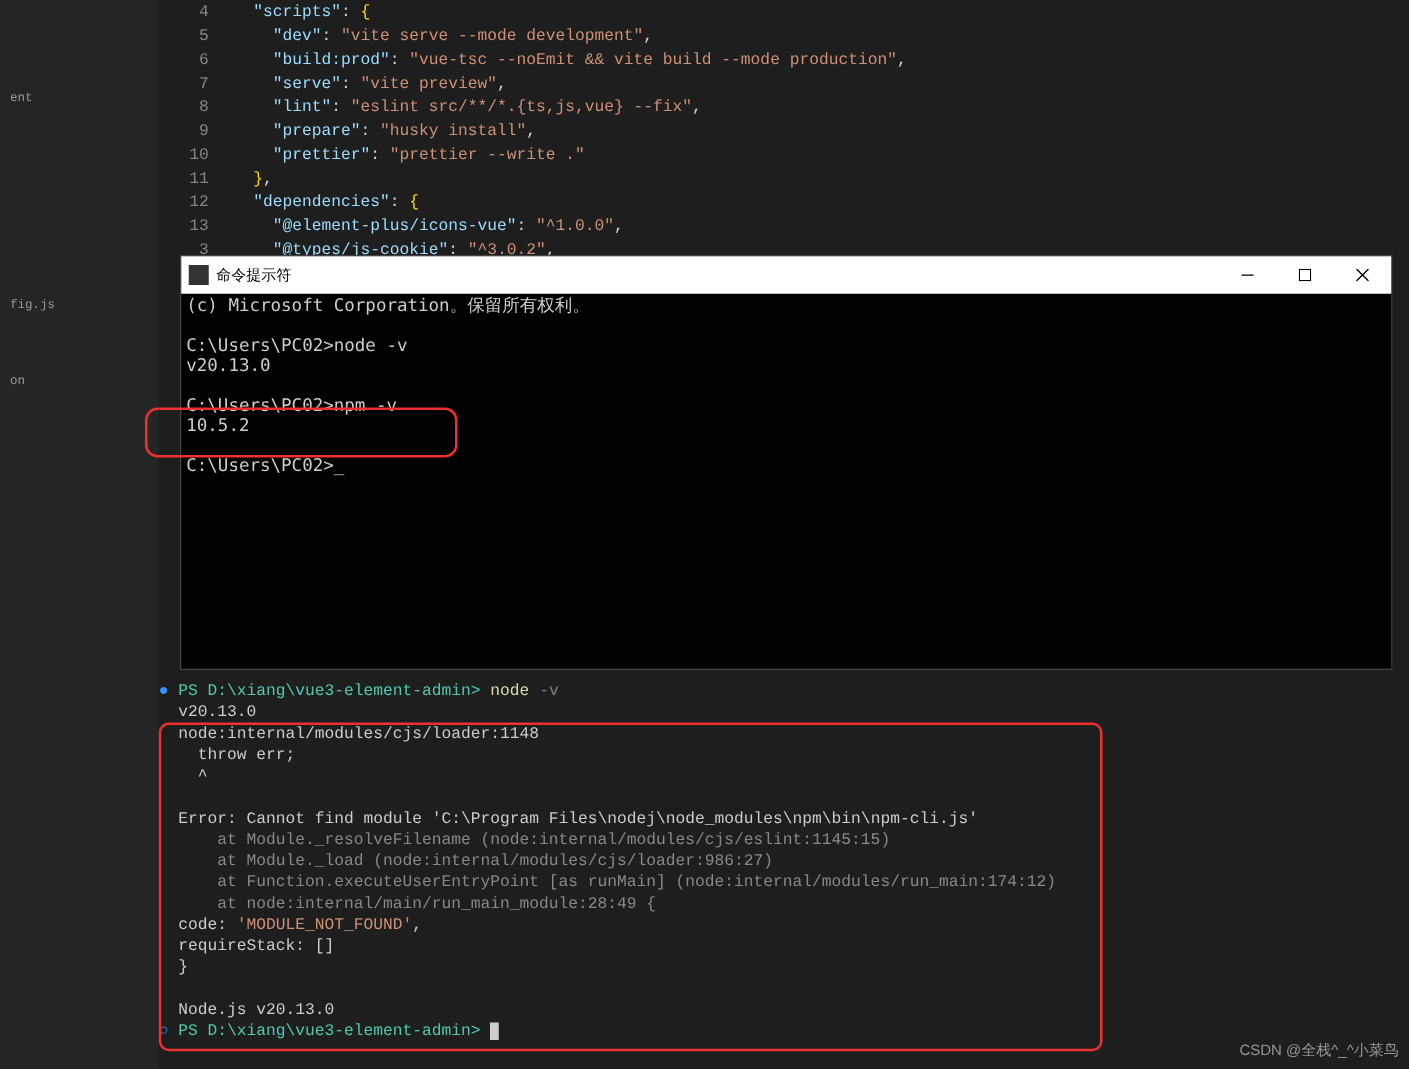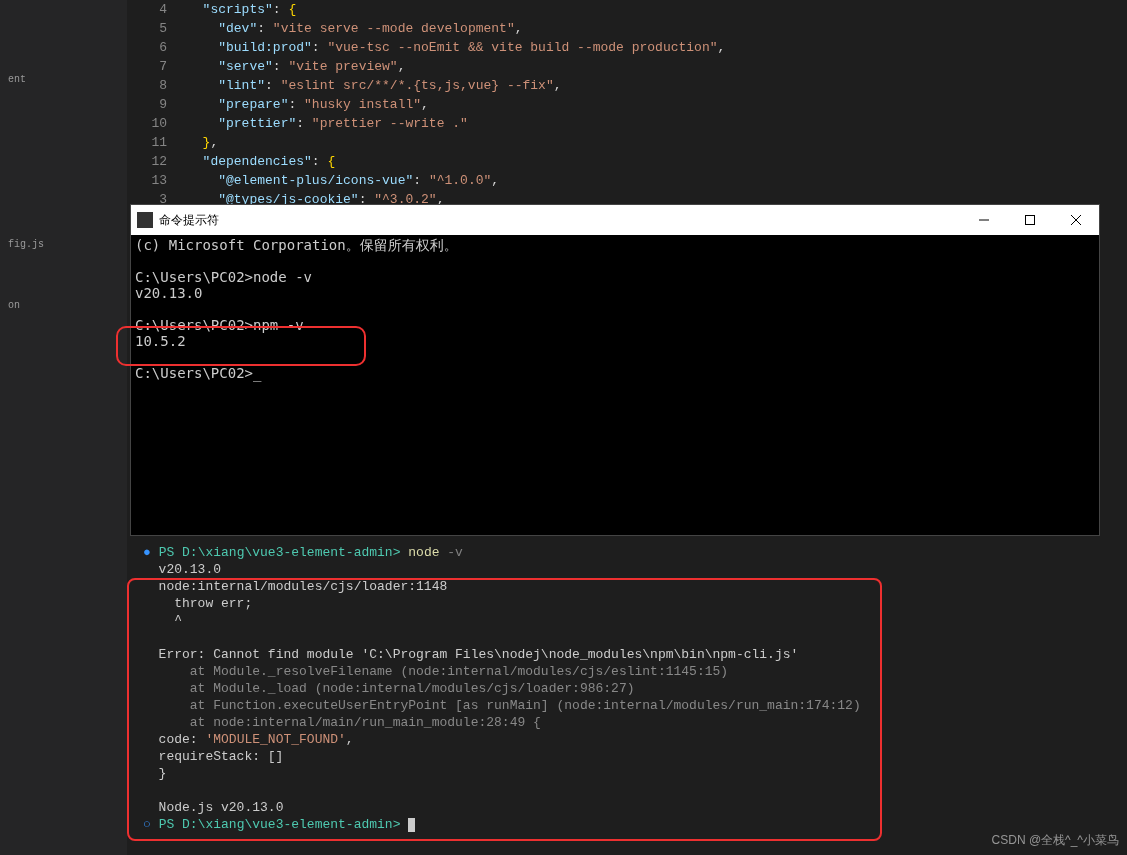--- a/index.html
+++ b/index.html
@@ -52,21 +52,21 @@
 }
 .code-lines div { height: 19px; line-height: 19px; white-space: pre; }
 .tok-key { color: #9cdcfe; }
 .tok-str { color: #ce9178; }
 .tok-punc { color: #d4d4d4; }
 .tok-brace { color: #ffd700; }
 
 
 .cmd-window {
   position: absolute;
-  left: 130px;
+  left: 144px;
   top: 204px;
   width: 970px;
   height: 332px;
   background: #000;
   border: 1px solid #444;
   z-index: 10;
   font-family: Consolas, NSimSun, monospace;
   font-size: 14px;
 }
 .cmd-title {
@@ -114,21 +114,21 @@
 }
 
 
 .terminal-panel {
   position: absolute;
   left: 127px;
   right: 0;
   top: 540px;
   bottom: 0;
   background: #1e1e1e;
-  padding: 4px 16px;
+  padding: 4px 0;
   font-size: 13px;
 }
 .terminal-line { white-space: pre; line-height: 17px; }
 .term-cyan { color: #4ec9b0; }
 .term-yellow { color: #dcdcaa; }
 .term-orange { color: #ce9178; }
 .term-gray { color: #808080; }
 .term-white { color: #cccccc; }
 .dot-blue { color: #3794ff; }
 .dot-red { color: #f14c4c; }

